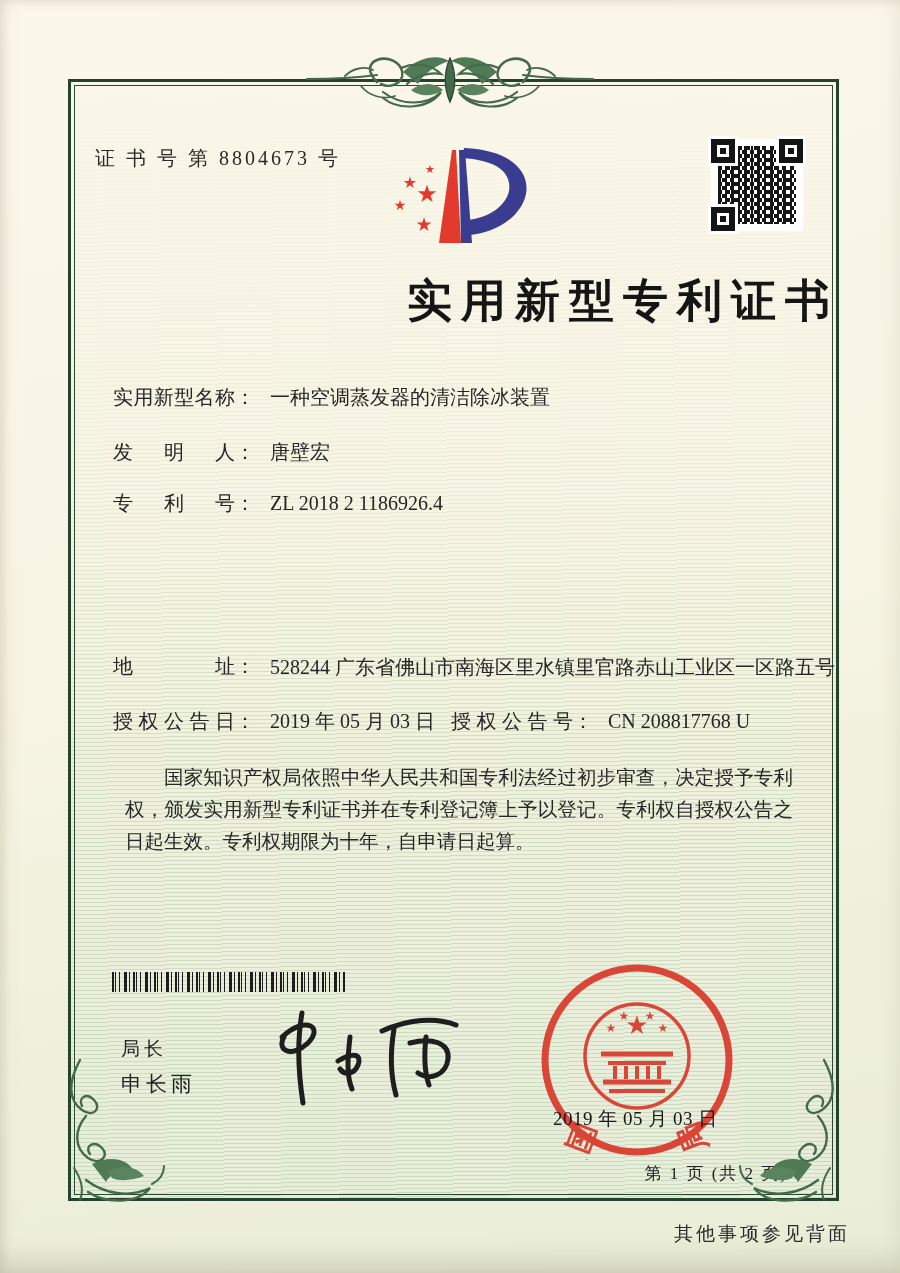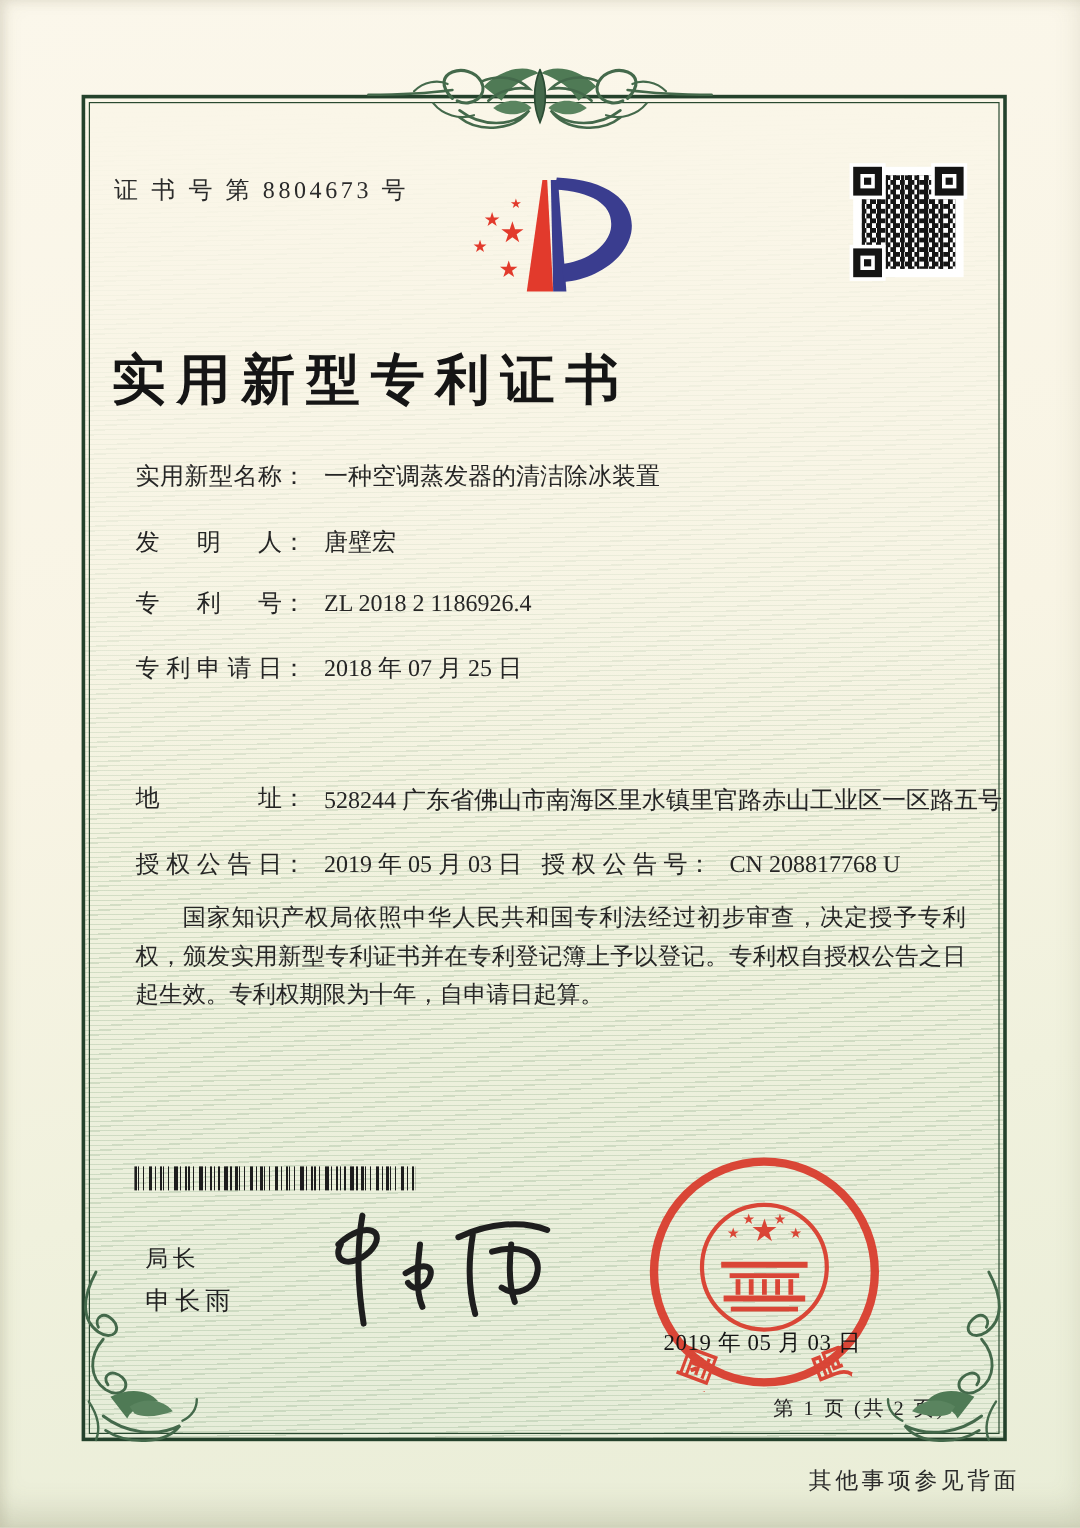--- a/index.html
+++ b/index.html
@@ -15,42 +15,42 @@
   .inner{
     position:absolute;left:68px;top:79px;width:771px;height:1122px;
     border:3px solid #24422c;box-sizing:border-box;
     background:
       linear-gradient(180deg, rgba(250,246,232,1) 0%, rgba(250,246,232,.55) 36%, rgba(244,244,224,0) 60%),
       repeating-linear-gradient(179deg, rgba(104,146,104,.22) 0 1px, rgba(0,0,0,0) 1px 4px),
       linear-gradient(180deg,#f8f4e4 0%,#f1f2de 55%,#e6edd9 100%);
   }
   .inner::before{content:'';position:absolute;inset:3px;border:1px solid #2a4a31;pointer-events:none;}
   .cert-no{position:absolute;left:95px;top:145px;font-size:20px;letter-spacing:3px;color:#2a2a2a;z-index:5;}
-  .title{position:absolute;left:68px;top:271px;width:771px;margin:16px;text-align:left;
+  .title{position:absolute;left:68px;top:271px;width:771px;margin:0;text-align:right;
     font-size:45px;font-weight:700;letter-spacing:9px;text-indent:9px;color:#151515;z-index:5;}
   .logo{position:absolute;left:360px;top:136px;z-index:5;}
   
   .qr{position:absolute;left:711px;top:139px;width:92px;height:92px;background:#fff;z-index:5;}
   .qr-pattern{position:absolute;inset:7px;
     background:
       conic-gradient(#161616 25%, rgba(0,0,0,0) 0 50%, #161616 0 75%, rgba(0,0,0,0) 0) 0 0/8px 8px,
       repeating-linear-gradient(90deg,#161616 0 3px,rgba(0,0,0,0) 3px 7px,#161616 7px 9px,rgba(0,0,0,0) 9px 13px);}
   .finder{position:absolute;width:12px;height:12px;border:6px solid #141414;background:#fff;box-shadow:0 0 0 3px #fff;}
   .finder span{position:absolute;left:3px;top:3px;width:6px;height:6px;background:#141414;}
   .finder.tl{left:0;top:0}.finder.tr{right:0;top:0}.finder.bl{left:0;bottom:0}
   
   .row{position:absolute;left:113px;font-size:20px;line-height:28px;color:#252525;z-index:5;white-space:nowrap;}
   .lbl{display:inline-block;width:122px;text-align:justify;text-align-last:justify;vertical-align:top;}
   .colon{vertical-align:top;}
   .val{margin-left:10px;vertical-align:top;}
   .val.wrap{display:inline-block;width:572px;white-space:normal;line-height:30px;}
   .col2{position:absolute;left:338px;top:0;white-space:nowrap;}
   
   .paras{position:absolute;left:113px;top:750px;width:692px;z-index:5;}
-  .paras p{margin:0;font-size:19.5px;line-height:32px;text-align:justify;text-indent:2em;color:#262626;}
+  .paras p{margin:12px;font-size:19.5px;line-height:32px;text-align:justify;text-indent:2em;color:#262626;}
   
   .barcode{position:absolute;left:112px;top:972px;width:234px;height:20px;z-index:5;
     background:repeating-linear-gradient(90deg,#1d1d1d 0 2px,rgba(0,0,0,0) 2px 3px,#1d1d1d 3px 4px,rgba(0,0,0,0) 4px 7px,#1d1d1d 7px 8px,rgba(0,0,0,0) 8px 12px,#1d1d1d 12px 15px,rgba(0,0,0,0) 15px 17px,#1d1d1d 17px 18px,rgba(0,0,0,0) 18px 21px);}
   .signer-title{position:absolute;left:121px;top:1036px;font-size:19px;letter-spacing:4px;z-index:5;}
   .signer-name{position:absolute;left:121px;top:1070px;font-size:21px;letter-spacing:4px;z-index:5;}
   .signature{position:absolute;left:258px;top:1003px;z-index:6;}
   
   .seal{position:absolute;left:537px;top:960px;width:200px;height:200px;z-index:7;}
   .seal svg{position:absolute;left:0;top:0;opacity:.93;}
   .seal-date{position:absolute;left:16px;top:146px;width:172px;font-size:19px;letter-spacing:.5px;color:#161616;z-index:8;white-space:nowrap;}
@@ -140,24 +140,20 @@
     <span class="lbl">发明人</span><span class="colon">：</span>
     <span class="val">唐壁宏</span>
   </div>
   <div class="row" style="top:383px">
     <span class="lbl">实用新型名称</span><span class="colon">：</span>
     <span class="val">一种空调蒸发器的清洁除冰装置</span>
   </div>
   <div class="row" style="top:489px">
     <span class="lbl">专利号</span><span class="colon">：</span>
     <span class="val">ZL 2018 2 1186926.4</span>
-  </div>
-  <div class="row" style="top:543px">
-    <span class="lbl">专利申请日</span><span class="colon">：</span>
-    <span class="val">2018 年 07 月 25 日</span>
   </div>
   <div class="row" style="top:652px">
     <span class="lbl">地址</span><span class="colon">：</span>
     <span class="val wrap">528244 广东省佛山市南海区里水镇里官路赤山工业区一区路五号</span>
   </div>
   <div class="row" style="top:707px">
     <span class="lbl">授权公告日</span><span class="colon">：</span>
     <span class="val">2019 年 05 月 03 日</span>
     <span class="col2">
       <span class="lbl">授权公告号</span><span class="colon">：</span>

